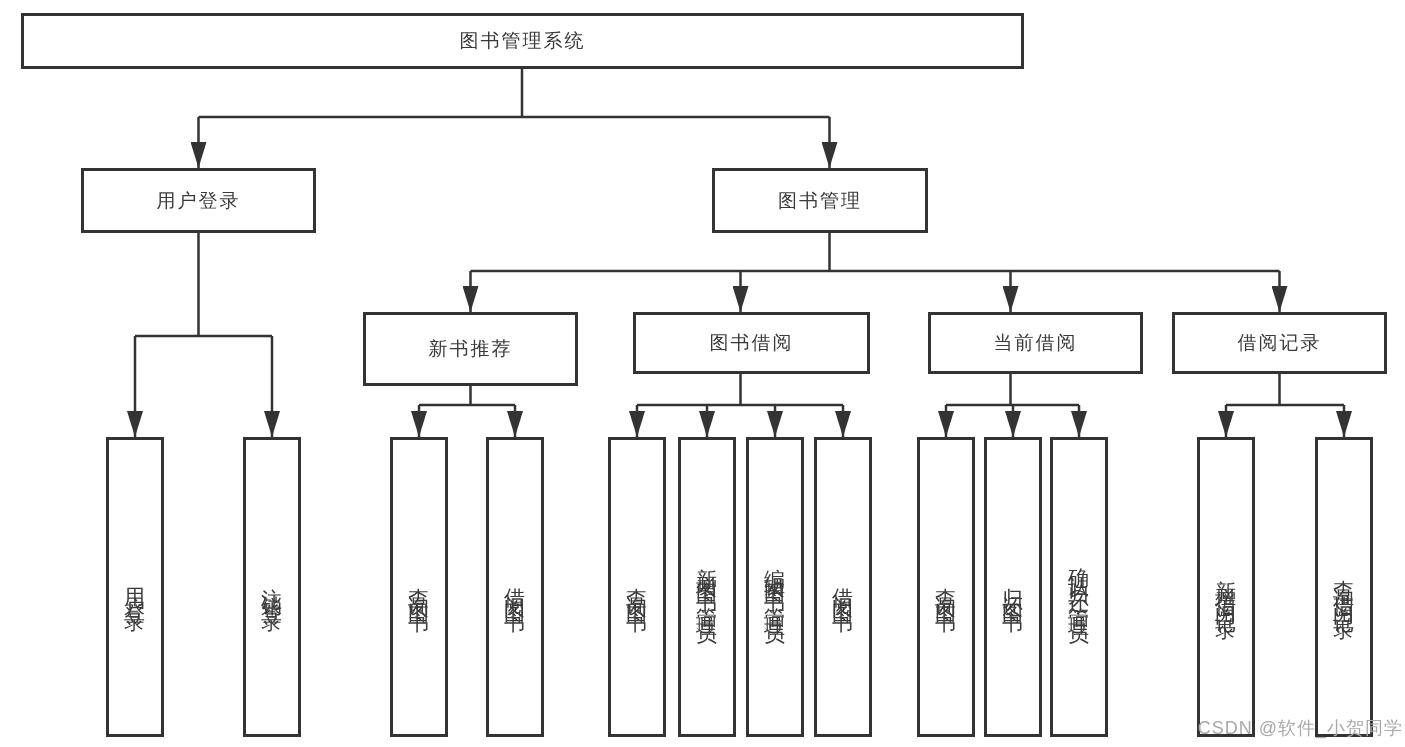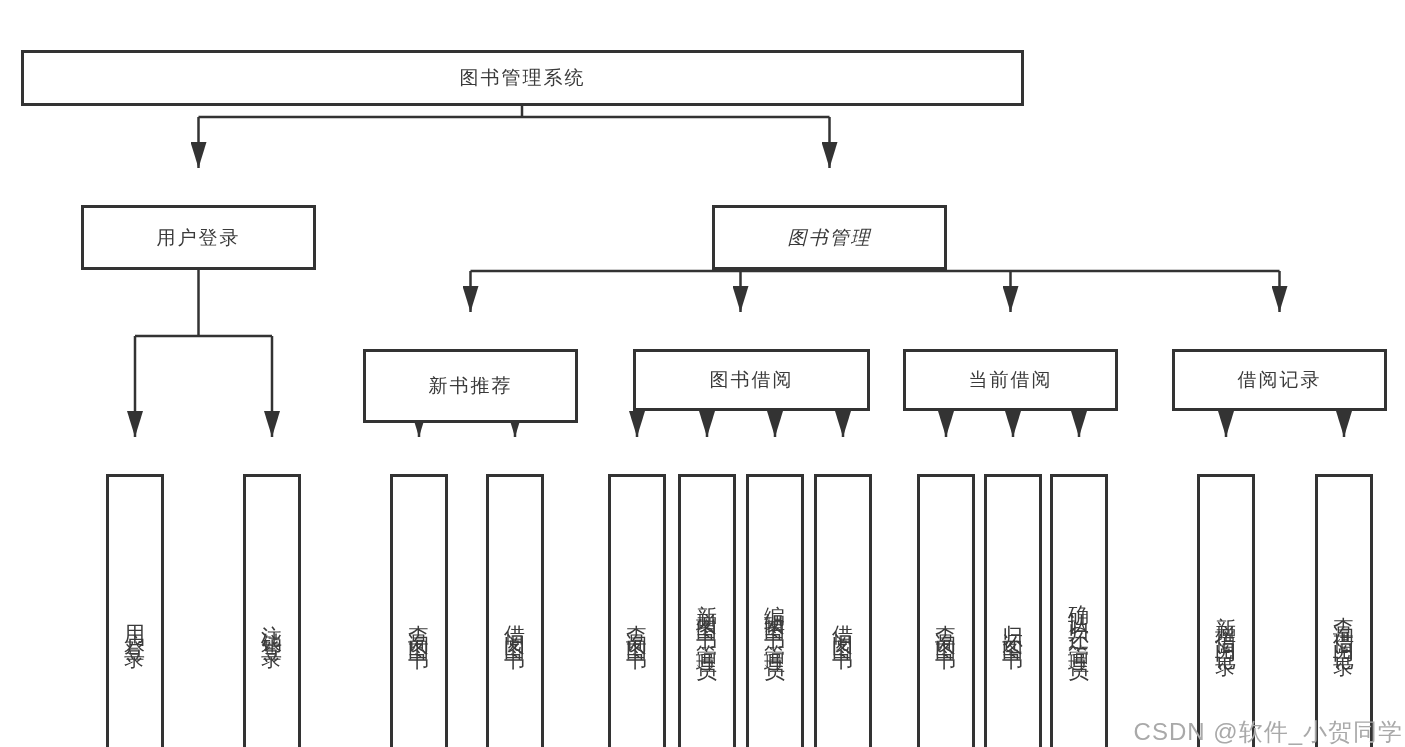--- a/index.html
+++ b/index.html
@@ -27,59 +27,58 @@
   }
   .box {
     position: absolute;
     background: #ffffff;
     border: 3px solid var(--box-border);
     color: var(--text);
     display: flex;
     align-items: center;
     justify-content: center;
     text-align: center;
-    margin-top: 37px;
   }
   .hbox {
     font-size: 19px;
     letter-spacing: 2px;
     white-space: nowrap;
   }
   .vbox {
     writing-mode: vertical-rl;
     font-size: 21px;
     letter-spacing: 8px;
     line-height: 1;
     top: 437px; width: 58px; height: 300px;
   }
   
   .n-root      { left: 21px;  top: 13px;  width: 1003px; height: 56px; }
   .n-login     { left: 81px;  top: 168px; width: 235px;  height: 65px; }
-  .n-mgmt      { left: 712px; top: 168px; width: 235px;  height: 65px; font-style: italic; }
+  .n-mgmt      { left: 712px; top: 168px; width: 216px;  height: 65px; }
   .n-recommend { left: 363px; top: 312px; width: 215px;  height: 74px; }
   .n-borrow    { left: 633px; top: 312px; width: 237px;  height: 62px; }
-  .n-current   { left: 903px; top: 312px; width: 215px;  height: 62px; }
+  .n-current   { left: 928px; top: 312px; width: 215px;  height: 62px; }
   .n-records   { left: 1172px;top: 312px; width: 215px;  height: 62px; }
   .l-1  { left: 106px;  }
   .l-2  { left: 243px;  }
   .l-3  { left: 390px;  }
   .l-4  { left: 486px;  }
   .l-5  { left: 608px;  }
   .l-6  { left: 678px;  }
   .l-7  { left: 746px;  }
   .l-8  { left: 814px;  }
   .l-9  { left: 917px;  }
   .l-10 { left: 984px;  }
   .l-11 { left: 1050px; }
   .l-12 { left: 1197px; }
   .l-13 { left: 1315px; }
   #watermark {
     position: absolute;
     right: 2px; top: 716px;
-    font-size: 24px;
+    font-size: 18px;
     color: var(--watermark);
     letter-spacing: 1px;
     z-index: 5;
     white-space: nowrap;
     padding-left: 28px;
   }
 </style>
 </head>
 <body>
 

